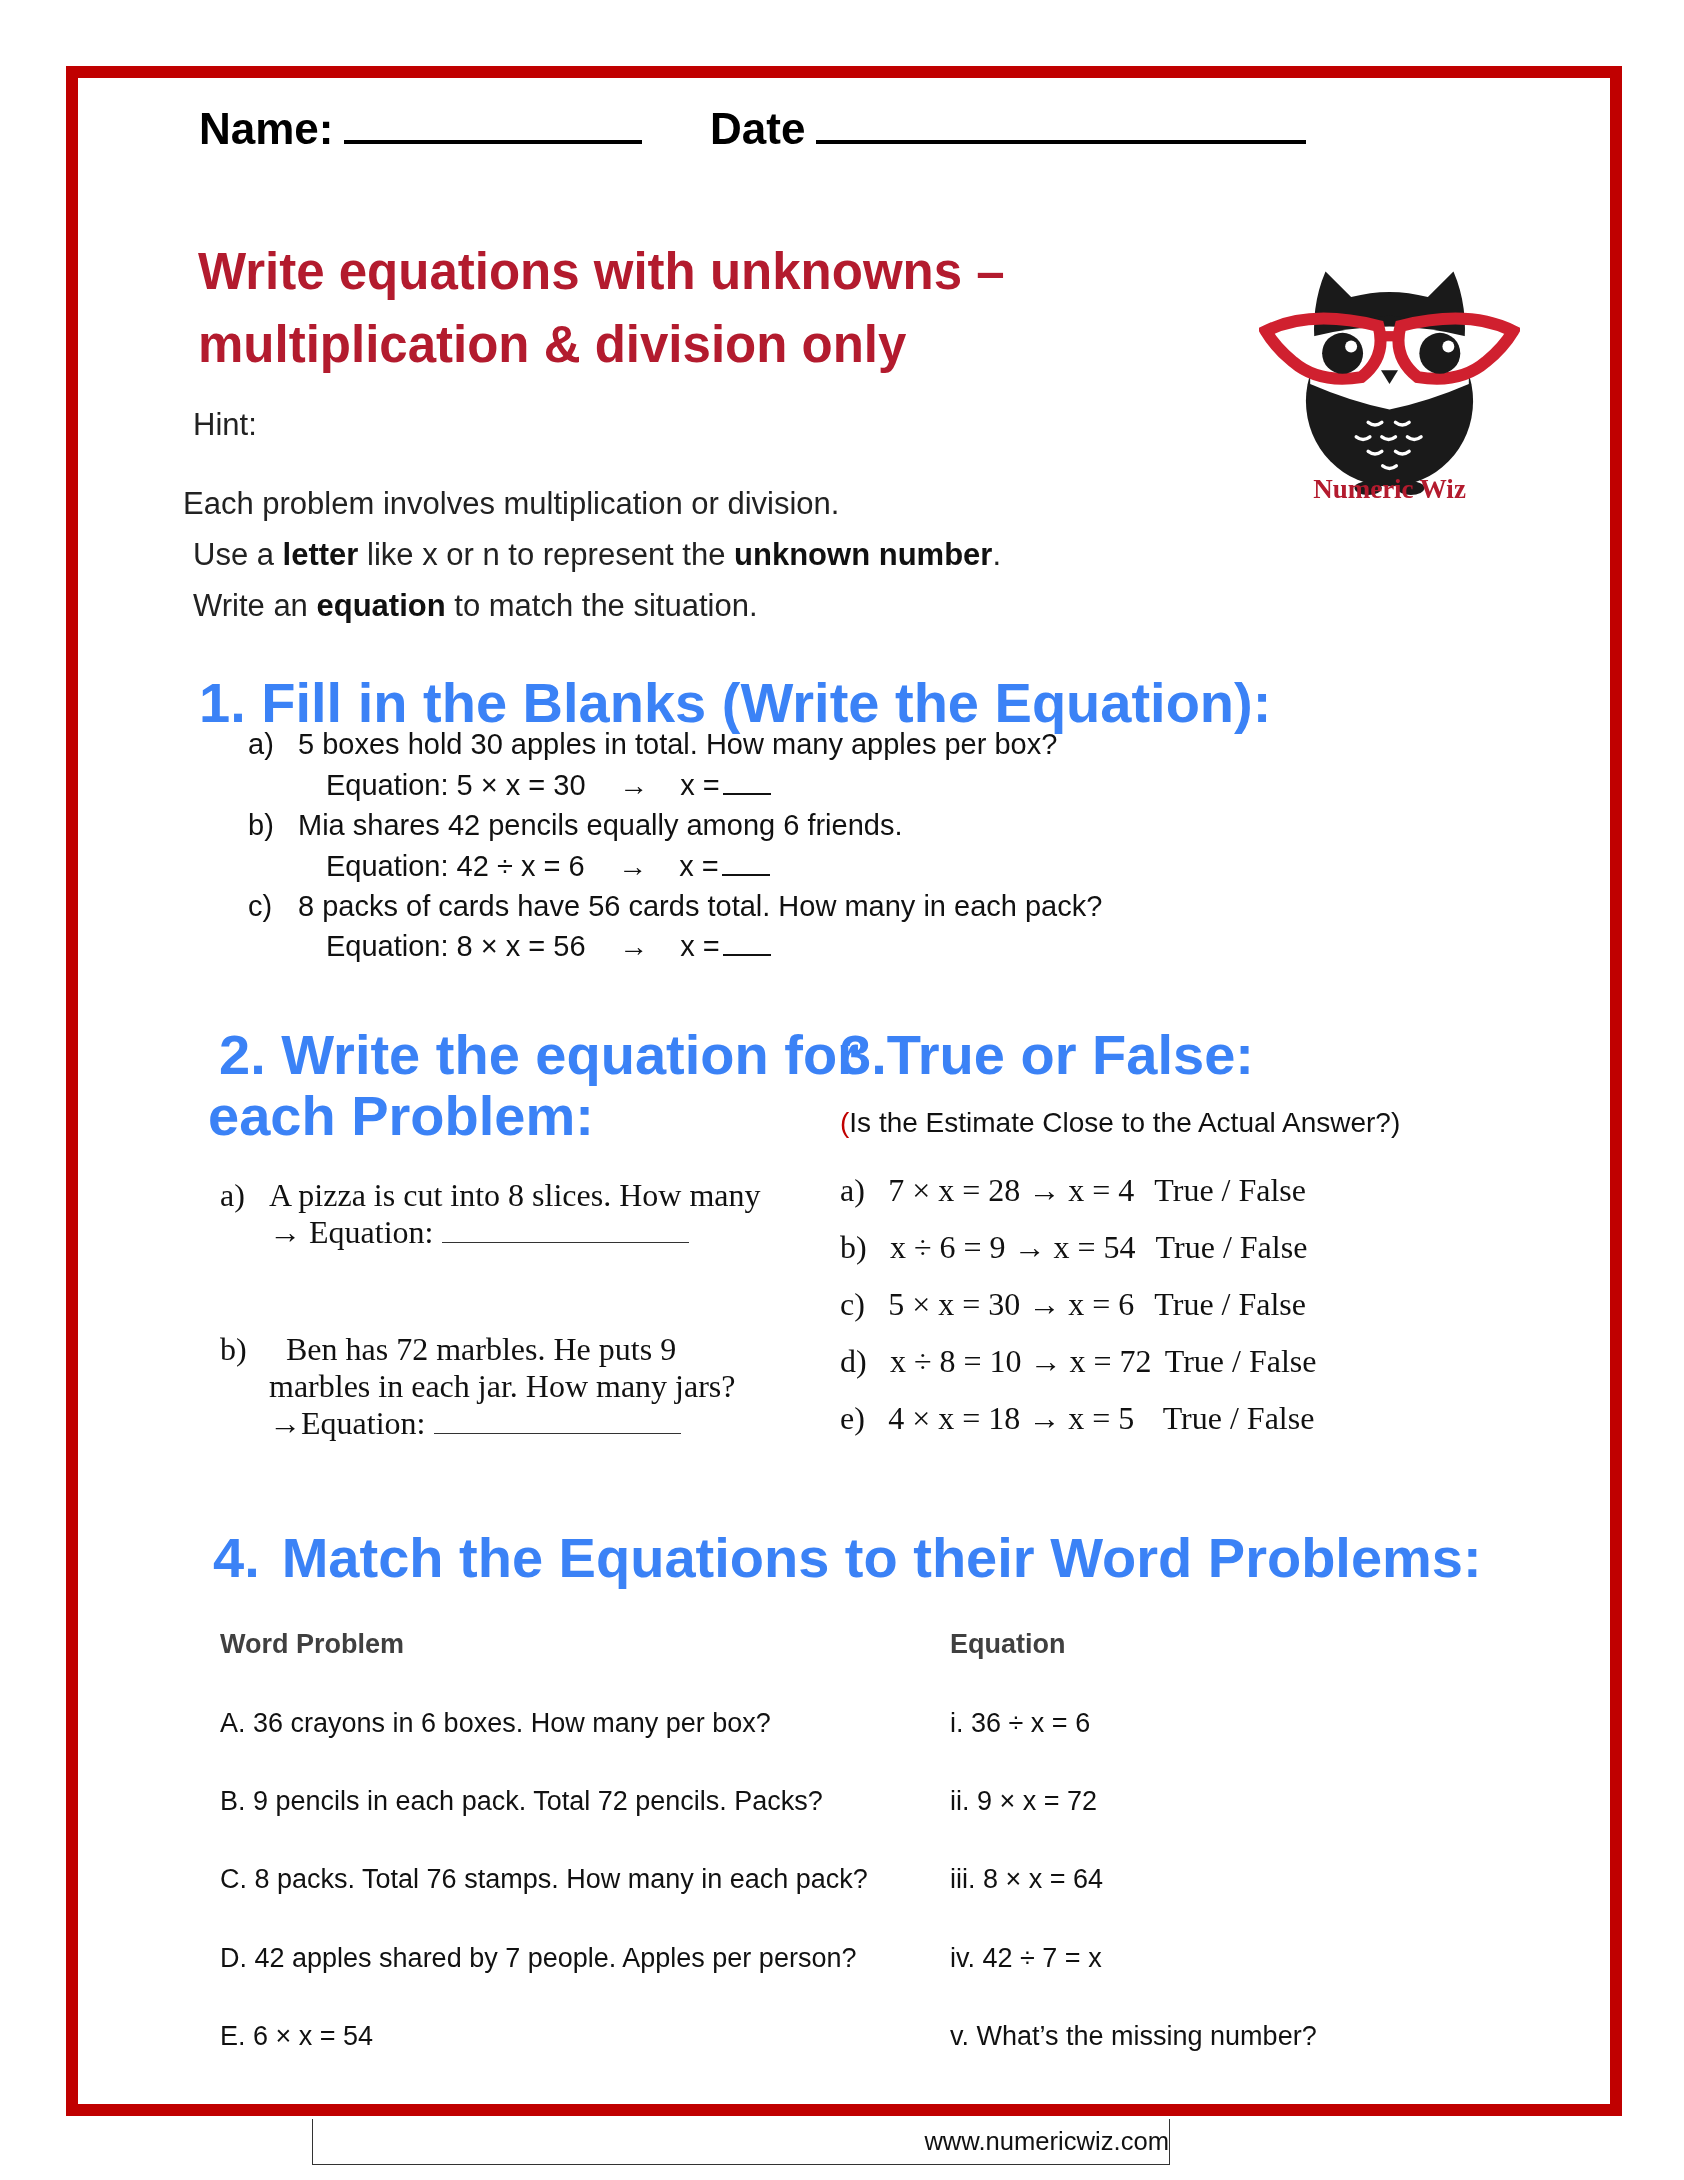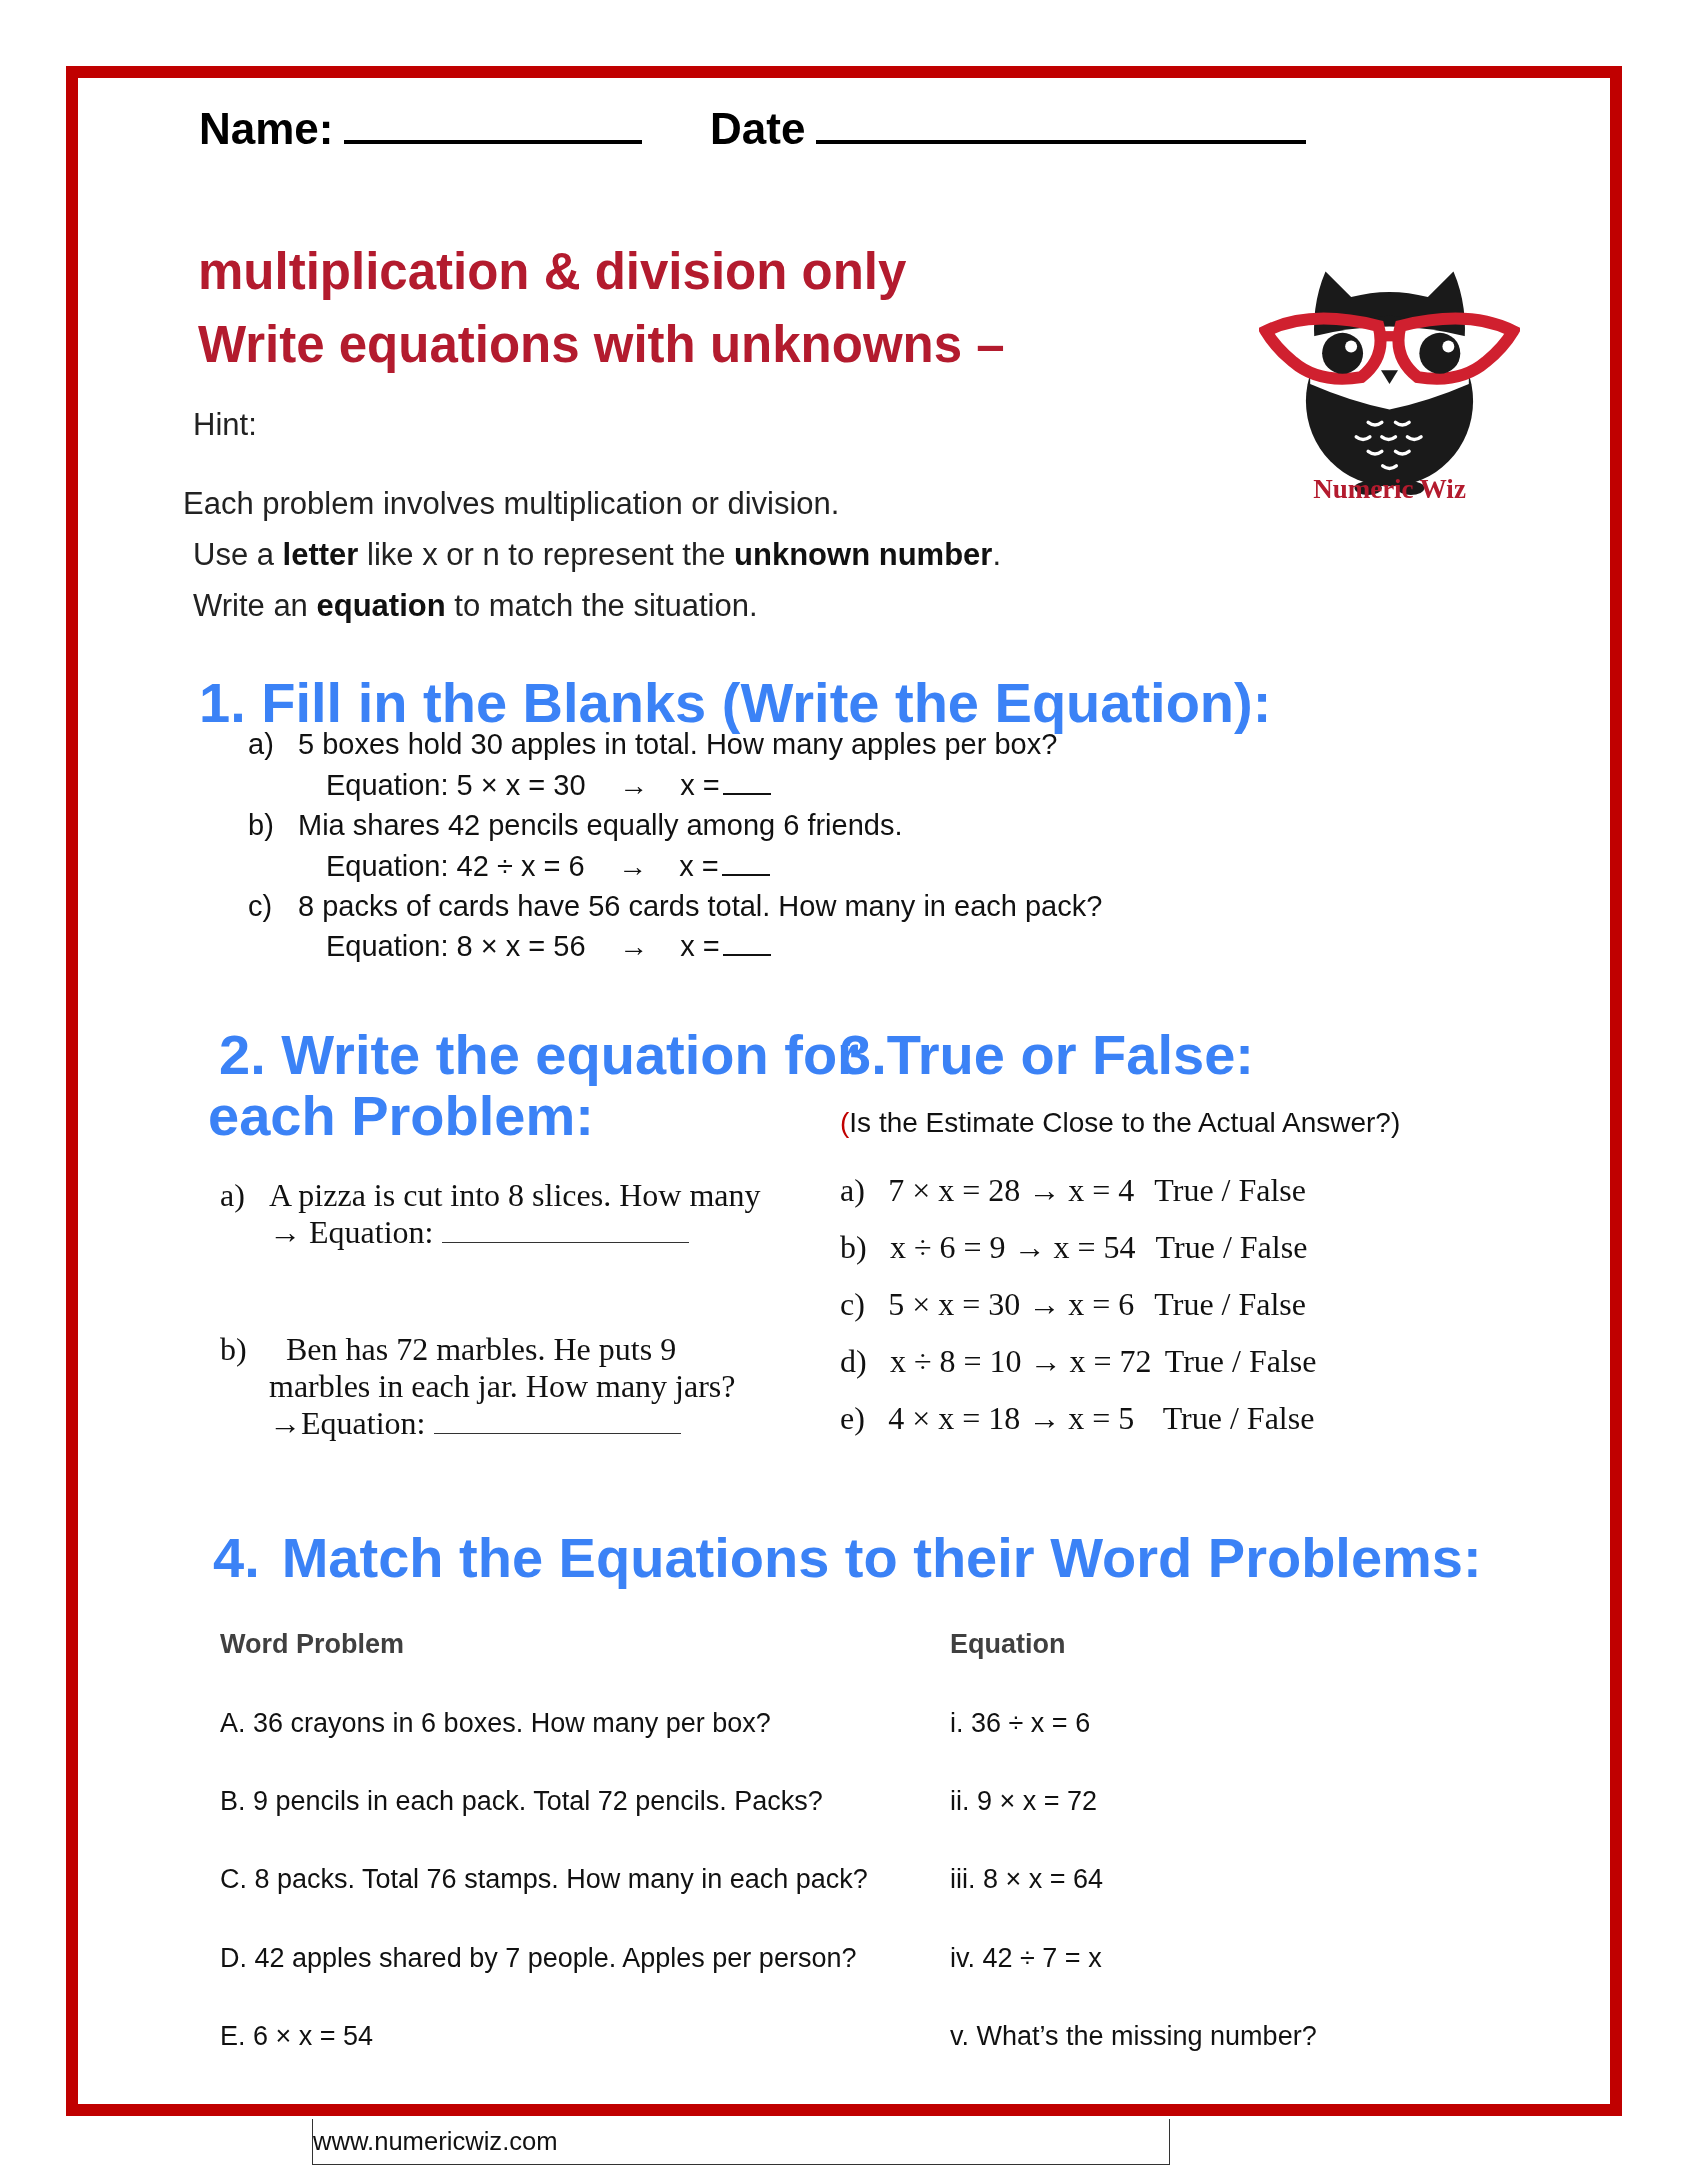--- a/index.html
+++ b/index.html
@@ -15,38 +15,38 @@
   .hint b { font-weight:600; color:#111; }
   .sec { font-weight:bold; font-size:56px; color:#3b82f6; }
   .s1 { font-size:29px; color:#111; }
   .serif { font-family:"Liberation Serif", "DejaVu Serif", serif; font-size:32px; color:#111; }
   .blank { display:inline-block; width:48px; border-bottom:2.6px solid #111; height:22px; vertical-align:baseline; margin-left:3.4px; }
   .eqline { display:inline-block; border-bottom:1.7px solid #333; height:25.6px; vertical-align:baseline; margin-left:8.5px; }
   .th { font-weight:bold; font-size:27px; color:#404040; }
   .td { font-size:27px; color:#111; }
   .footer { position:absolute; left:312px; top:2119px; width:858px; height:46px;
             border:1.7px solid #333; border-top:none; box-sizing:border-box;
-            display:flex; align-items:center; justify-content:flex-start; font-size:25.6px; color:#111; background:#fff; }
+            display:flex; align-items:center; justify-content:flex-end; font-size:25.6px; color:#111; background:#fff; }
   .owl { position:absolute; left:1259px; top:256px; width:261px; height:256px; }
 </style>
 </head>
 <body>
 
 <div class="frame"></div>
 
 <div class="abs hdr" style="left:199px; top:104px;">
   <span>Name:</span><span class="uline" style="width:298px;"></span>
 </div>
 <div class="abs hdr" style="left:710px; top:104px;">
   <span>Date</span><span class="uline" style="width:490px;"></span>
 </div>
 
 <div class="abs title" style="left:198px; top:235px;">
+  <div>Write equations with unknowns –</div>
   <div>multiplication &amp; division only</div>
-  <div>Write equations with unknowns –</div>
 </div>
 
 <div class="owl">
   <svg width="261" height="256" viewBox="0 0 306 300">
 
     <path d="M78 18 L108 48 Q153 36 198 48 L228 18 Q246 60 240 110 L66 110 Q60 60 78 18 Z" fill="#1A1A1A"></path>
 
     <ellipse cx="153" cy="170" rx="98" ry="100" fill="#1A1A1A"></ellipse>
 
     <path d="M60 95 Q153 70 246 95 L246 150 Q200 170 153 180 Q106 170 60 150 Z" fill="#ffffff"></path>

